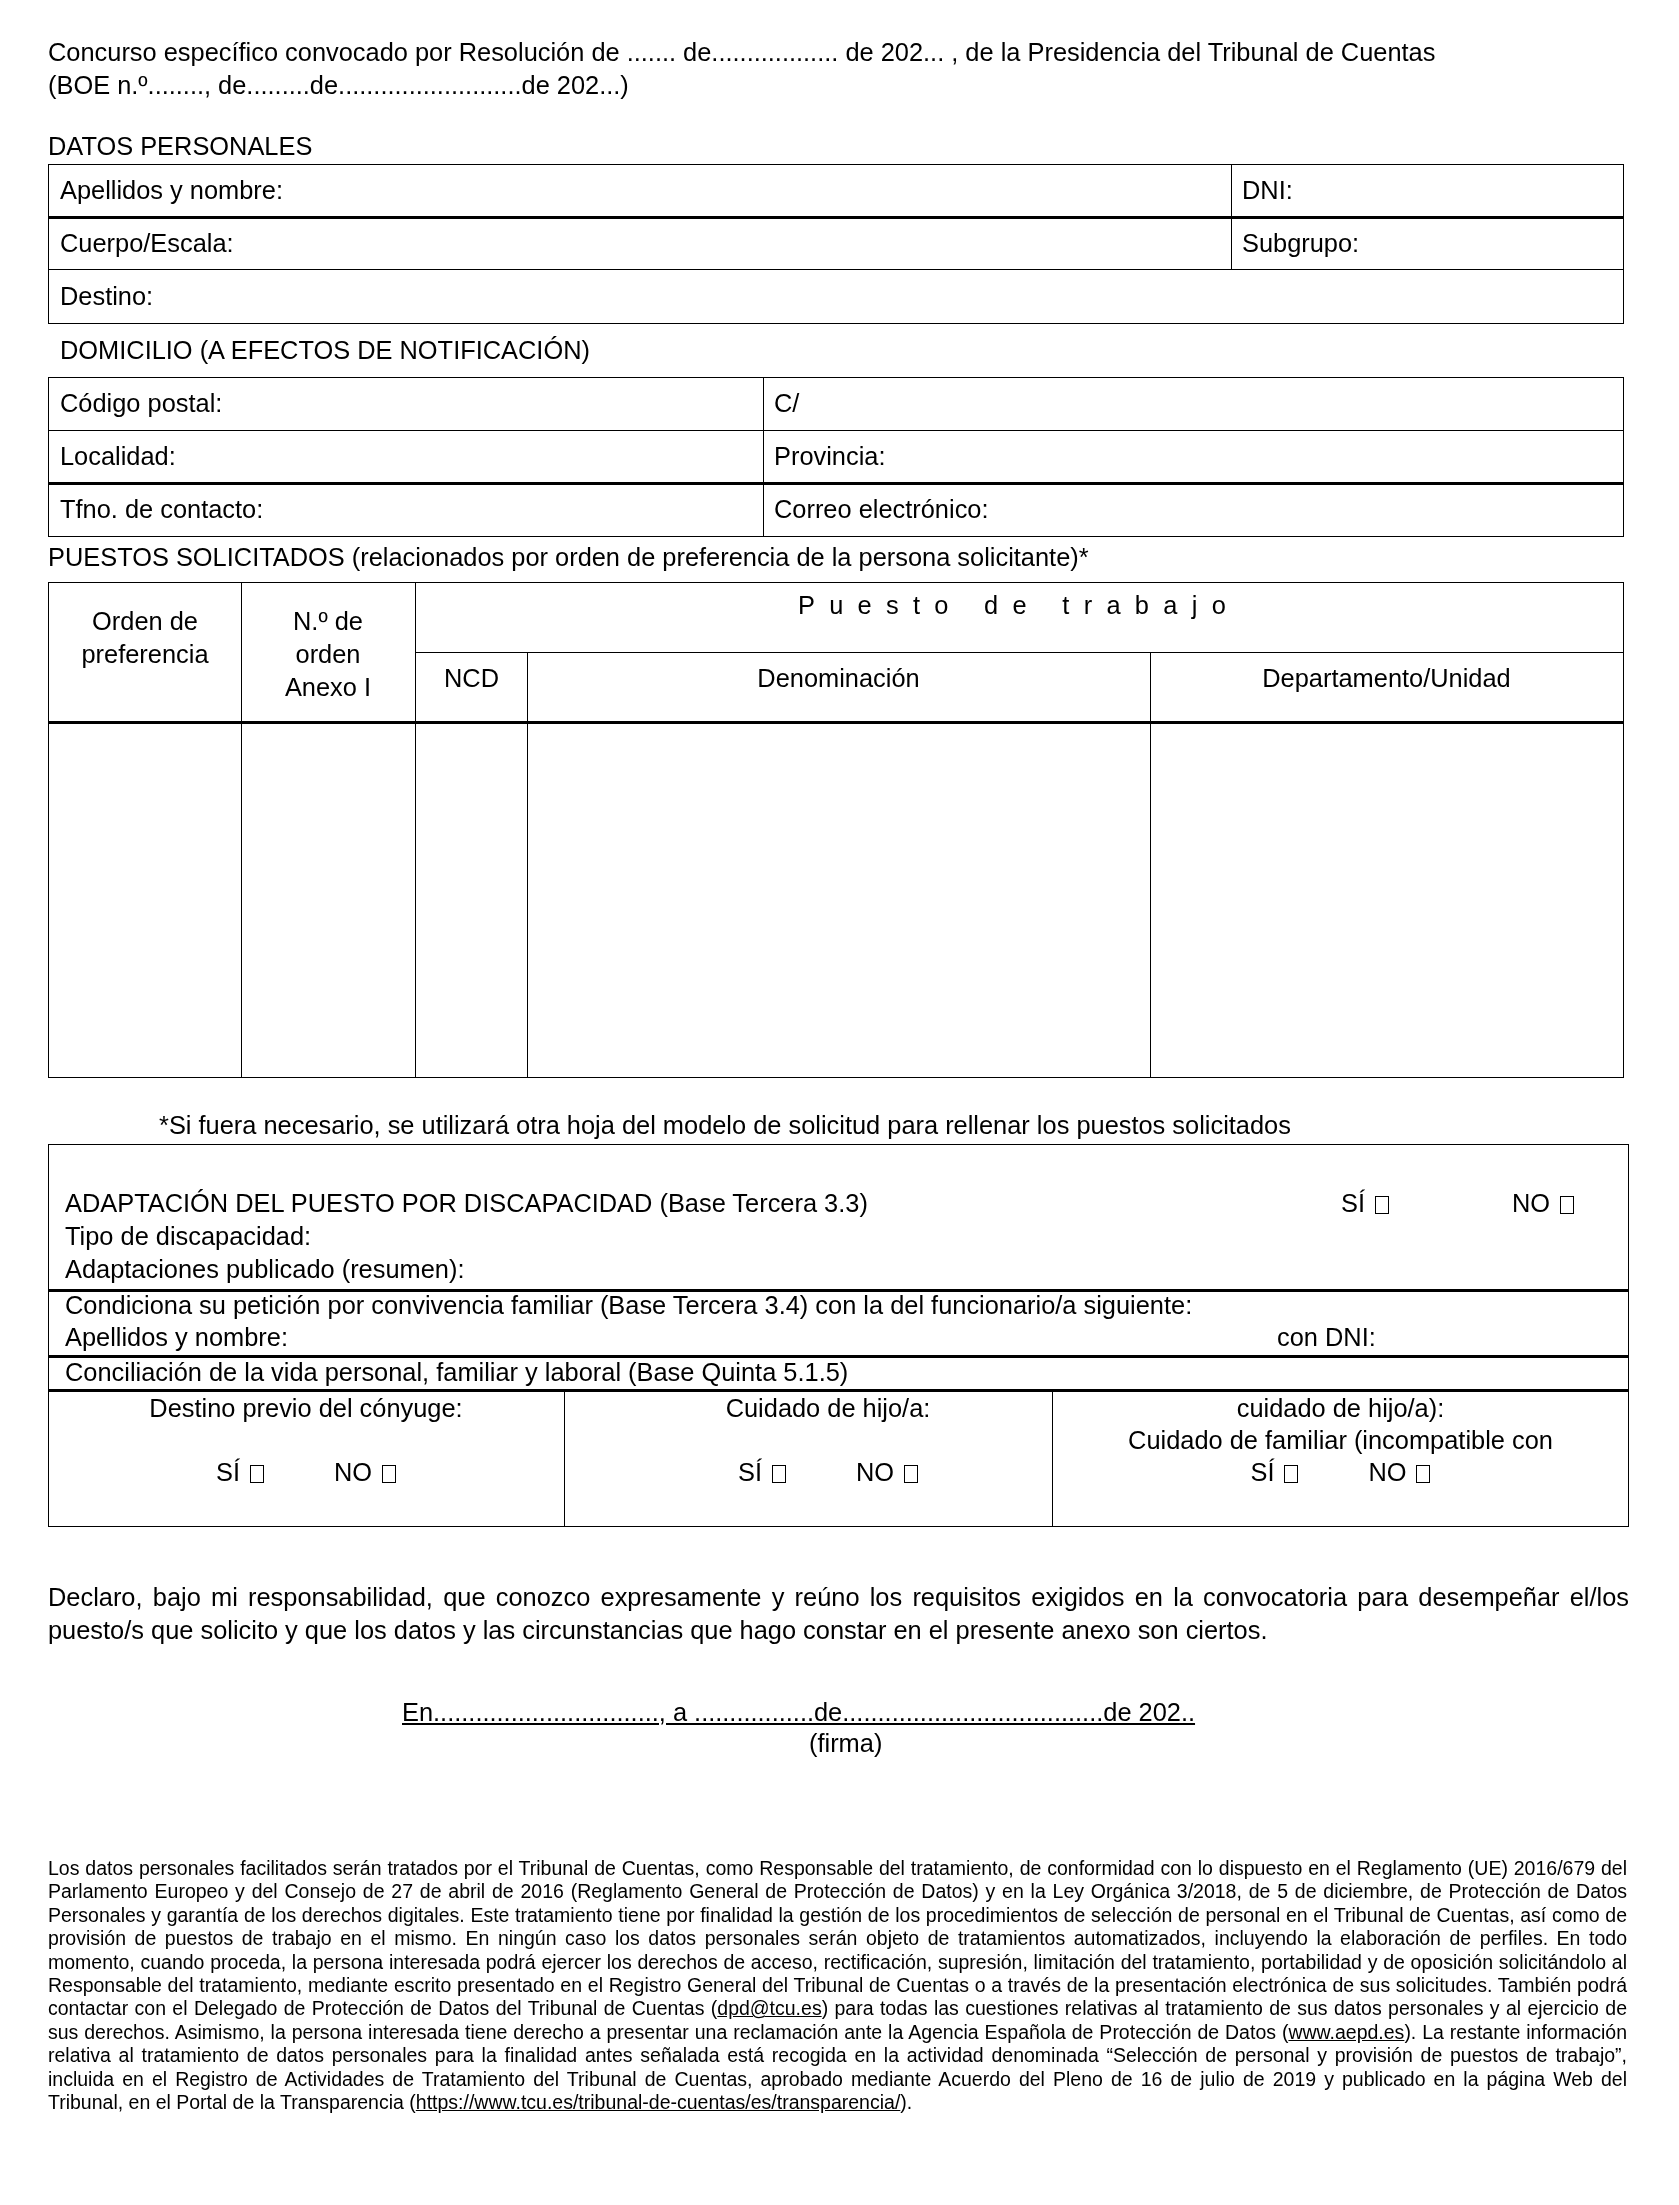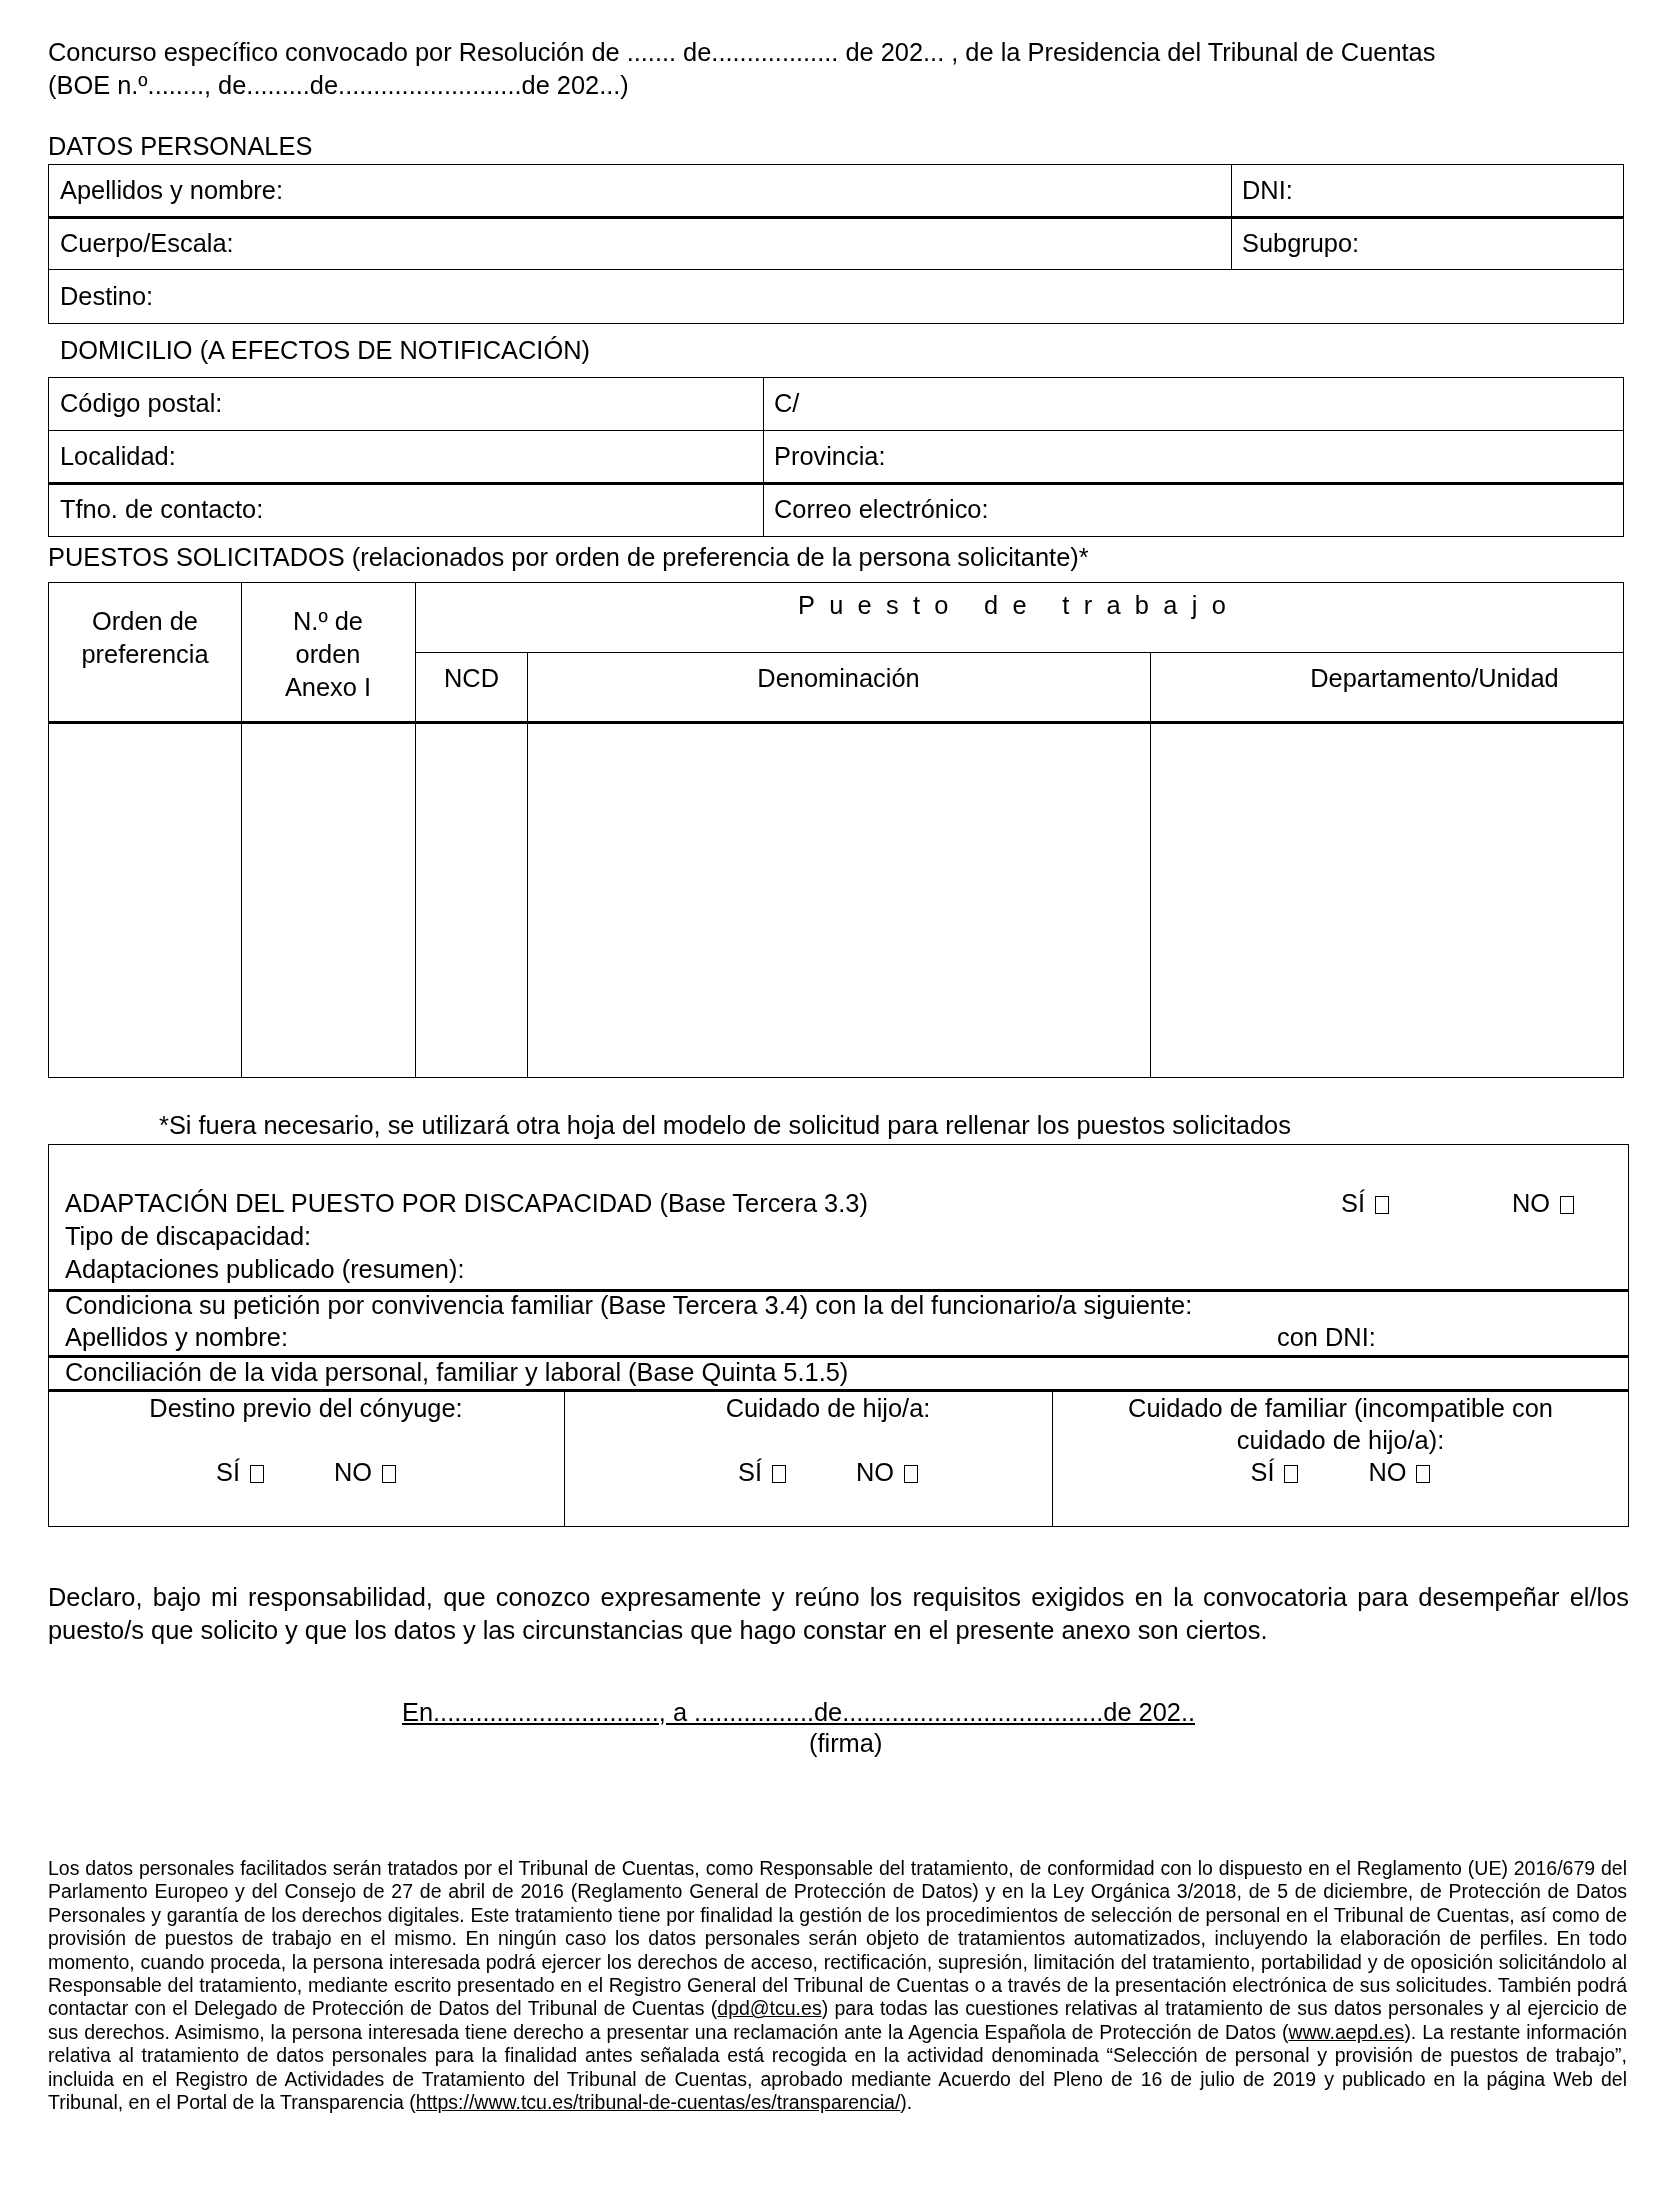--- a/index.html
+++ b/index.html
@@ -64,21 +64,21 @@
   <div>preferencia</div>
 </div>
 <div class="abs center" style="left:241px; top:605px; width:174px; line-height:33px;">
   <div>N.º de</div>
   <div>orden</div>
   <div>Anexo I</div>
 </div>
 <div class="abs center spaced txt" style="left:415px; top:591px; width:1208px;">Puesto de trabajo</div>
 <div class="abs center txt" style="left:416px; top:664px; width:111px;">NCD</div>
 <div class="abs center txt" style="left:527px; top:664px; width:623px;">Denominación</div>
-<div class="abs center txt" style="left:1150px; top:664px; width:473px;margin-left:48px;">Departamento/Unidad</div>
+<div class="abs center txt" style="left:1150px; top:664px; width:473px;">Departamento/Unidad</div>
 
 <div class="abs" style="left:49px; top:724px; width:1573px; height:351px;"></div>
 
 <div class="abs txt" style="left:159px; top:1111px;">*Si fuera necesario, se utilizará otra hoja del modelo de solicitud para rellenar los puestos solicitados</div>
 
 <div class="box" style="left:48px; top:1144px; width:1581px; height:383px;"></div>
 <div class="cell-label" style="left:65px; top:1191px;">ADAPTACIÓN DEL PUESTO POR DISCAPACIDAD (Base Tercera 3.3)</div>
 <div class="cell-label" style="left:1341px; top:1191px;">
   <span>SÍ</span><span class="chk"></span>
 </div>
@@ -111,22 +111,22 @@
 <div class="abs center" style="left:564px; top:1392px; width:488px; line-height:32px;padding-left:20px;">
   <div>Cuidado de hijo/a:</div>
   <div style="height:32px;"></div>
   <div>
     <span>SÍ</span><span class="chk"></span>
     <span style="display:inline-block; width:56px;"></span>
     <span>NO</span><span class="chk"></span>
   </div>
 </div>
 <div class="abs center" style="left:1052px; top:1392px; width:577px; line-height:32px;">
+  <div style="height:32px;">cuidado de hijo/a):</div>
   <div>Cuidado de familiar (incompatible con</div>
-  <div style="height:32px;">cuidado de hijo/a):</div>
   <div>
     <span>SÍ</span><span class="chk"></span>
     <span style="display:inline-block; width:56px;"></span>
     <span>NO</span><span class="chk"></span>
   </div>
 </div>
 
 <div class="abs decl" style="left:48px; top:1581px; width:1581px;">Declaro, bajo mi responsabilidad, que conozco expresamente y reúno los requisitos exigidos en la convocatoria para desempeñar el/los puesto/s que solicito y que los datos y las circunstancias que hago constar en el presente anexo son ciertos.</div>
 <div class="abs txt" style="left:402px; top:1698px;text-decoration:underline;">En................................, a .................de.....................................de 202..</div>
 <div class="abs txt" style="left:809px; top:1729px;">(firma)</div>

